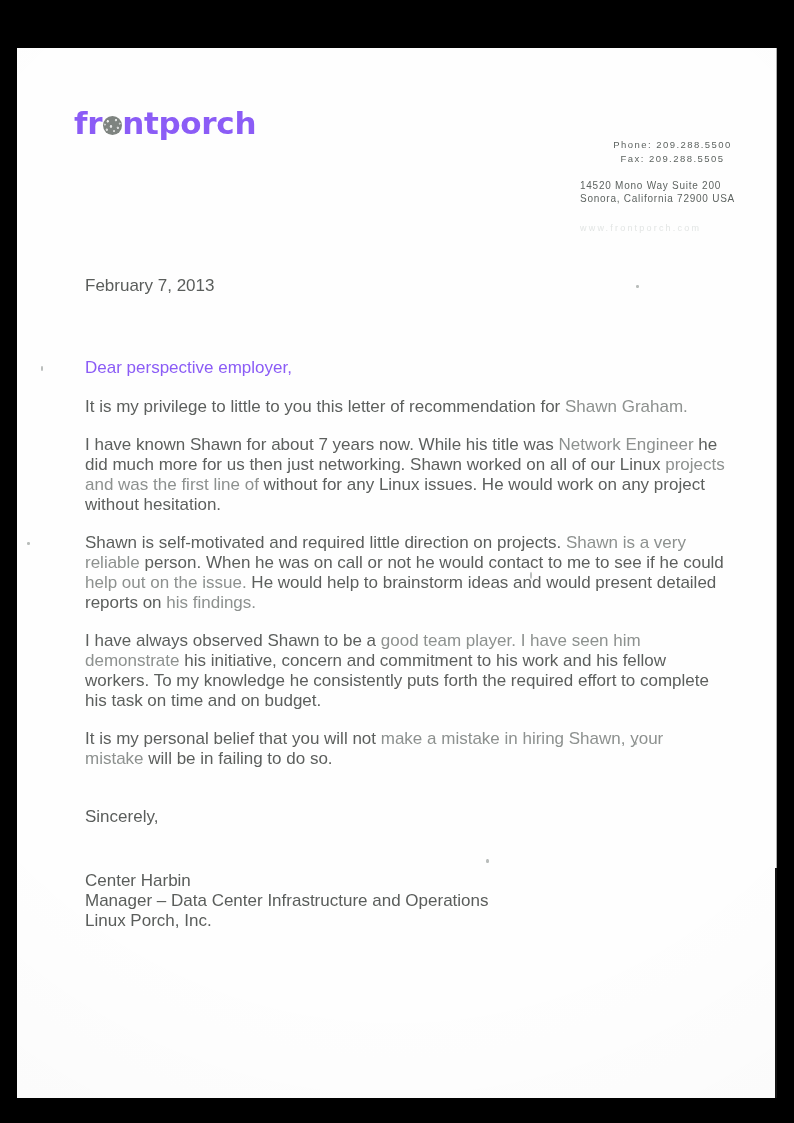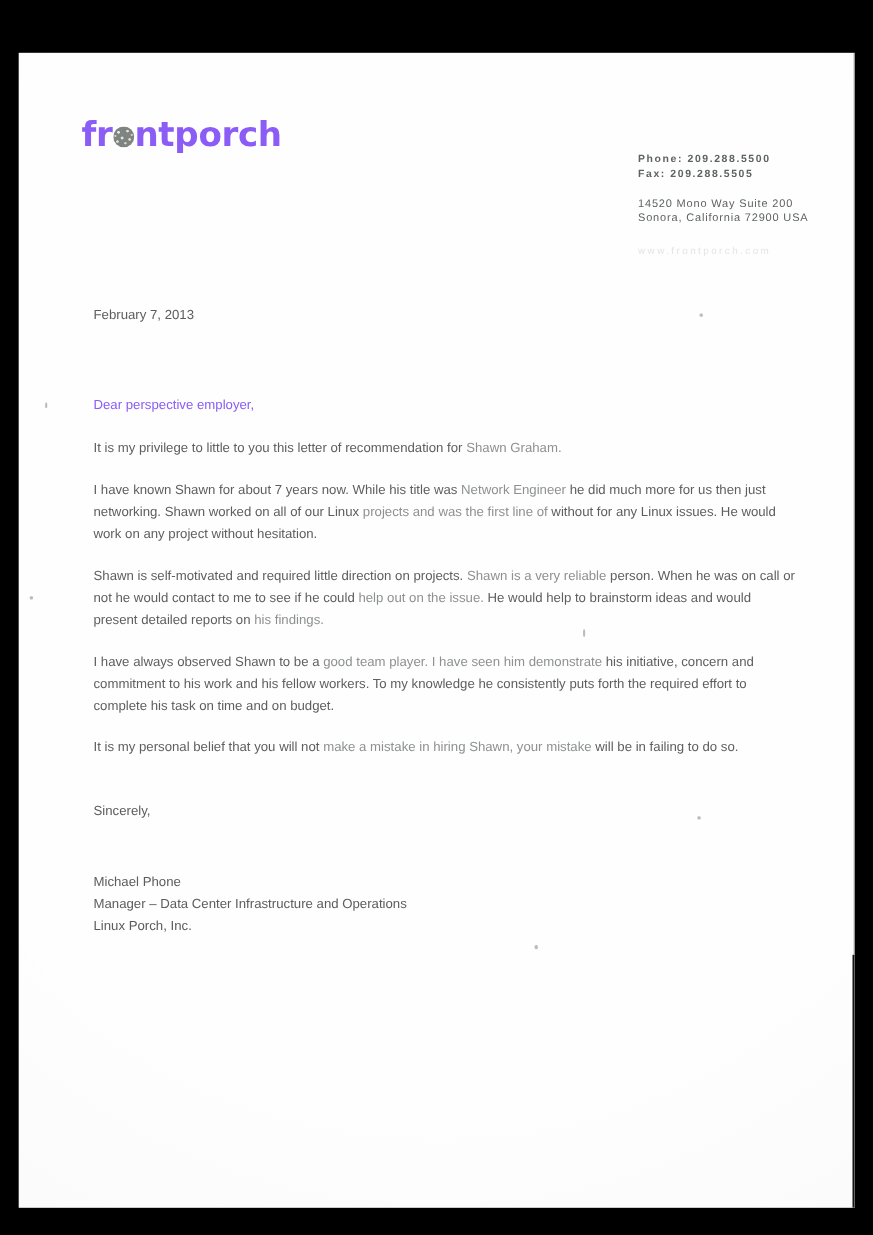--- a/index.html
+++ b/index.html
@@ -109,25 +109,26 @@
   #contact-block {
     position: absolute;
     left: 563px;
     top: 90px;
     width: 185px;
     text-align: left;
   }
   .contact-strong {
     font-family: "Liberation Sans", sans-serif;
     font-size: 9.5px;
-    font-weight: bold;
+    font-weight: normal;
     letter-spacing: 1.45px;
     color: #5d6360;
     line-height: 14px;
     white-space: nowrap;
+    text-align: center;
   }
   .contact-addr {
     font-family: "Liberation Sans", sans-serif;
     font-size: 10px;
     font-weight: normal;
     letter-spacing: 0.75px;
     color: #5d6360;
     line-height: 13px;
     white-space: nowrap;
   }
@@ -145,21 +146,21 @@
   }
 
   
   #letter-body {
     position: absolute;
     left: 68px;
     top: 228px;
     width: 640px;
     color: #5c5f5d;
     font-family: "Liberation Sans", sans-serif;
-    font-size: 12px;
+    font-size: 17px;
     line-height: 20px;
   }
 
   #date-line {
     margin: 0 0 62px 0;
     color: #5a5d5b;
   }
 
   #salutation {
     margin: 0 0 19px 0;
@@ -258,21 +259,21 @@
         <span>I have always observed Shawn to be a </span><span class="faded">good team player.  I have seen him demonstrate</span><span> his initiative, concern and commitment to his work and his fellow workers.  To my knowledge he consistently puts forth the required effort to complete his task on time and on budget.</span>
       </p>
 
       <p class="para">
         <span>It is my personal belief that you will not </span><span class="faded">make a mistake in hiring Shawn, your mistake</span><span> will be in failing to do so.</span>
       </p>
 
       <div id="closing">Sincerely,</div>
 
       <div id="signature-block">
-        <span class="sig-line">Michael Phone</span>
+        <span class="sig-line">Center Harbin</span>
         <span class="sig-line">Manager – Data Center Infrastructure and Operations</span>
         <span class="sig-line">Linux Porch, Inc.</span>
       </div>
 
     </main>
 
   </div>
 </div>
 
 </body></html>

